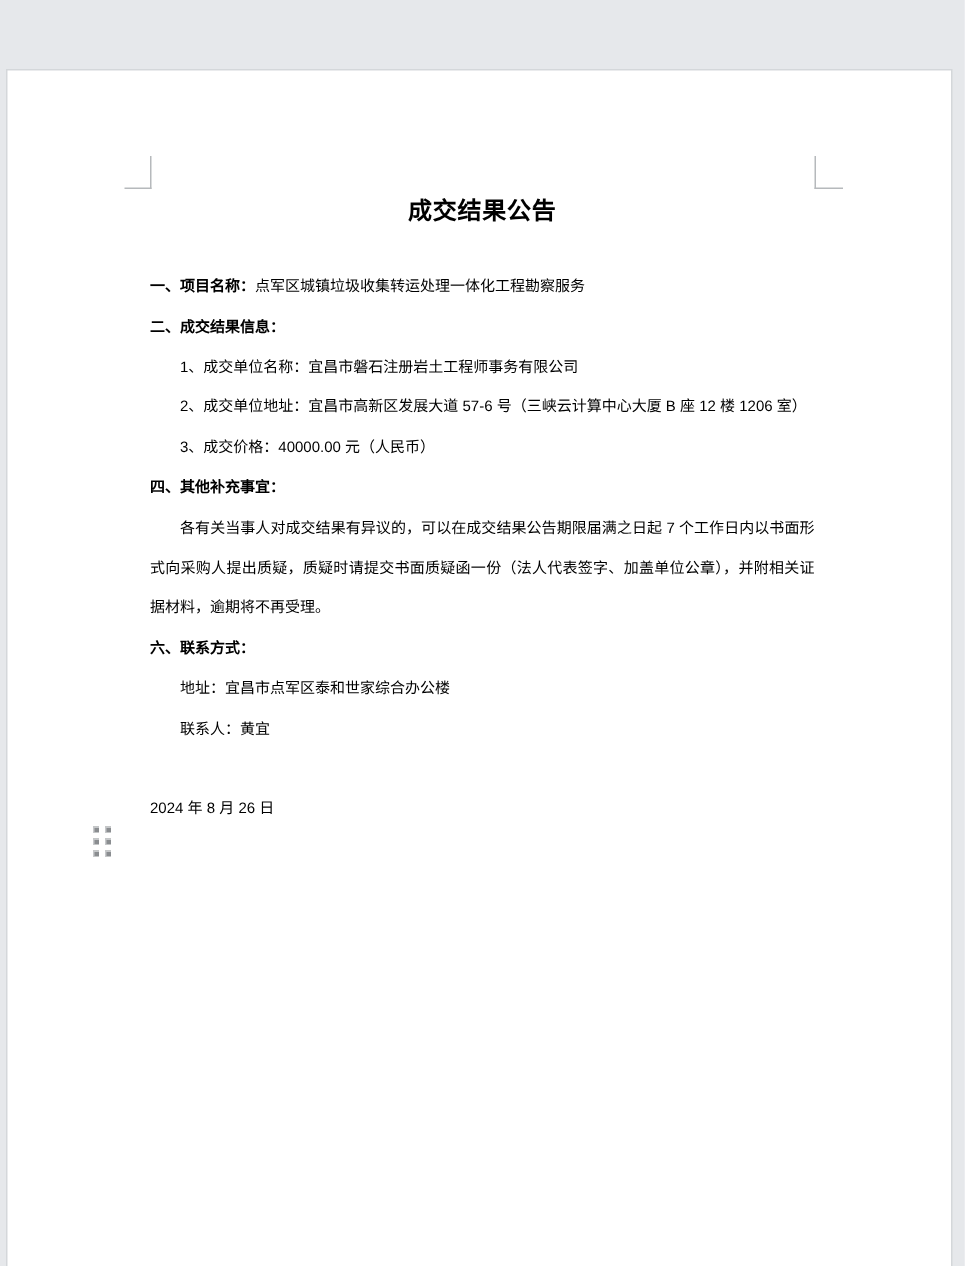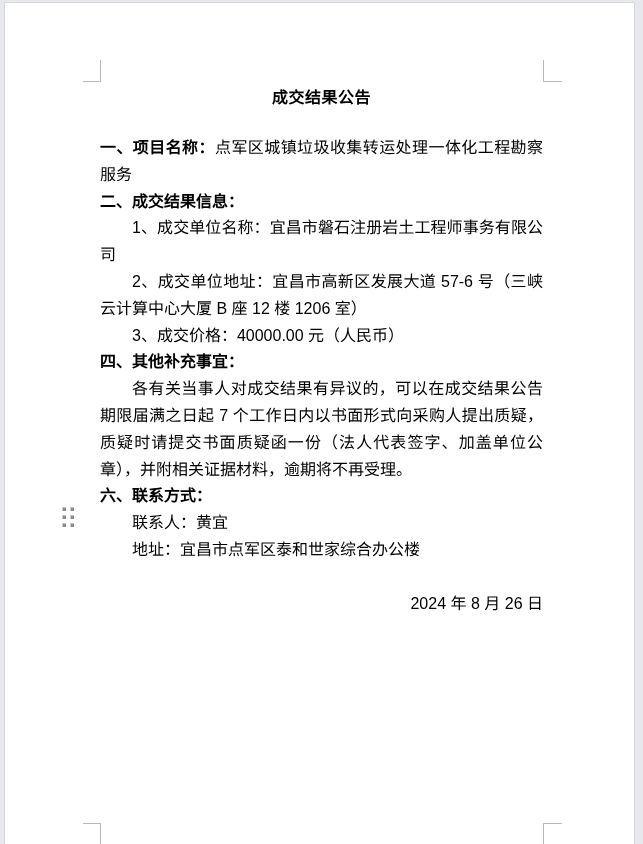--- a/index.html
+++ b/index.html
@@ -9,20 +9,21 @@
     height: 844px;
     overflow: hidden;
     background: #e6e8eb;
     font-family: "Liberation Sans", sans-serif;
     color: #000000;
   }
   .canvas {
     position: relative;
     width: 643px;
     height: 641px;
+    margin-top: 44px;
   }
   .paper {
     position: absolute;
     left: 5px;
     top: 3px;
     width: 629px;
     height: 850px;
     background: #ffffff;
     box-shadow: 0 0 0 1px #d4d7da;
   }
@@ -42,27 +43,27 @@
   .doc-title {
     margin: 0 0 23px 0;
     font-size: 16px;
     font-weight: 700;
     line-height: 28px;
     text-align: center;
     letter-spacing: 0.5px;
   }
   .para {
     margin: 0;
-    font-size: 16px;
+    font-size: 10px;
     line-height: 26.8px;
     text-align: justify;
   }
   .para .b { font-weight: 700; }
   .para.indent { text-indent: 2em; }
-  .para.right { text-align: right; }
+  .para.right { text-align: left; }
   .spacer { height: 26.8px; }
 
   .caret {
     display: inline-block;
     width: 2px;
     height: 15px;
     background: #000000;
     vertical-align: -2px;
     margin-left: 1px;
   }
@@ -111,23 +112,23 @@
 
 
       <p class="para"><span class="b">四、其他补充事宜：</span></p>
 
       <p class="para indent"><span>各有关当事人对成交结果有异议的，可以在成交结果公告期限届满之日起 7 个工作日内以书面形式向采购人提出质疑，质疑时请提交书面质疑函一份（法人代表签字、加盖单位公章），并附相关证据材料，逾期将不再受理。</span></p>
 
 
       <p class="para"><span class="b">六、联系方式：</span></p>
 
 
+      <p class="para indent"><span>地址：宜昌市点军区泰和世家综合办公楼</span></p>
+
       <p class="para indent"><span>联系人：黄宜</span></p>
-
-      <p class="para indent"><span>地址：宜昌市点军区泰和世家综合办公楼</span></p>
 
 
       <div class="spacer"></div>
 
       <p class="para right"><span>2024 年 8 月 26 日</span></p>
     </div>
   </div>
 
   <div class="drag-handle">
     <span class="dot"></span>

